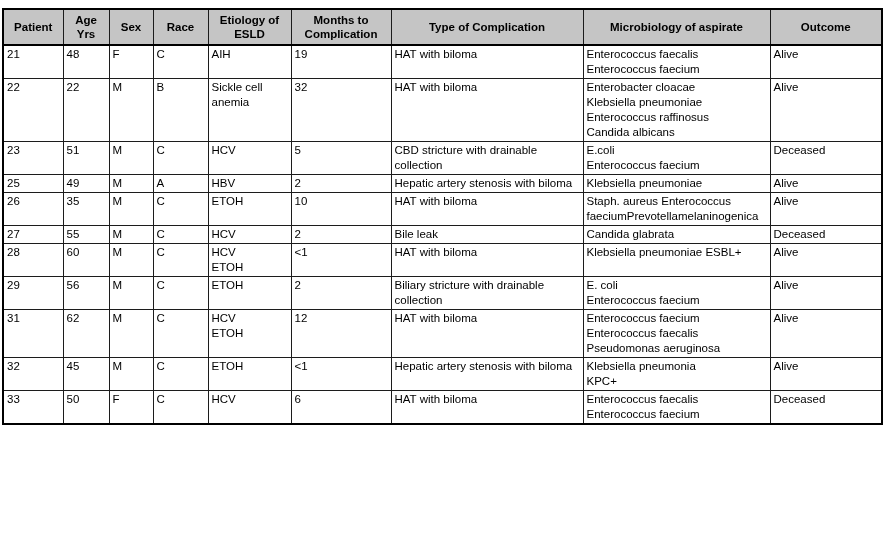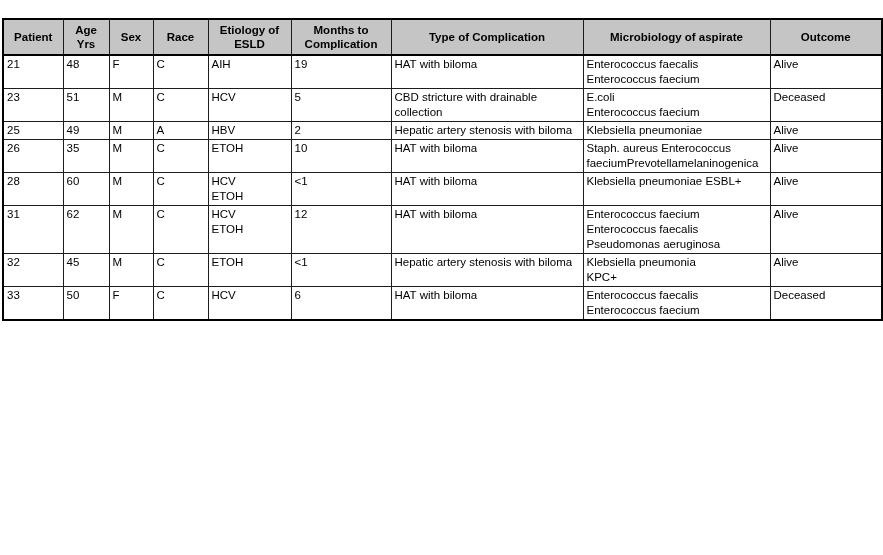--- a/index.html
+++ b/index.html
@@ -5,21 +5,21 @@
   html, body {
     margin: 0;
     padding: 0;
     background: #ffffff;
     font-family: "Liberation Sans", sans-serif;
   }
   .page {
     width: 883px;
     height: 555px;
     box-sizing: border-box;
-    padding: 18px 2px 0 2px;
+    padding: 8px 2px 0 2px;
     background: #ffffff;
     overflow: hidden;
   }
   table.data-table {
     border-collapse: collapse;
     table-layout: fixed;
     width: 879px;
     border: 2px solid #000000;
   }
   table.data-table th,
@@ -99,20 +99,34 @@
           <td>F</td>
           <td>C</td>
           <td>AIH</td>
           <td>19</td>
           <td>HAT with biloma</td>
           <td>Enterococcus faecalis
 Enterococcus faecium</td>
           <td>Alive</td>
         </tr>
         <tr>
+          <td>22</td>
+          <td>22</td>
+          <td>M</td>
+          <td>B</td>
+          <td>Sickle cell anemia</td>
+          <td>32</td>
+          <td>HAT with biloma</td>
+          <td>Enterobacter cloacae
+Klebsiella pneumoniae
+Enterococcus raffinosus
+Candida albicans</td>
+          <td>Alive</td>
+        </tr>
+        <tr>
           <td>23</td>
           <td>51</td>
           <td>M</td>
           <td>C</td>
           <td>HCV</td>
           <td>5</td>
           <td>CBD stricture with drainable collection</td>
           <td>E.coli
 Enterococcus faecium</td>
           <td>Deceased</td>
@@ -134,29 +148,52 @@
           <td>M</td>
           <td>C</td>
           <td>ETOH</td>
           <td>10</td>
           <td>HAT with biloma</td>
           <td>Staph. aureus Enterococcus
 faeciumPrevotellamelaninogenica</td>
           <td>Alive</td>
         </tr>
         <tr>
+          <td>27</td>
+          <td>55</td>
+          <td>M</td>
+          <td>C</td>
+          <td>HCV</td>
+          <td>2</td>
+          <td>Bile leak</td>
+          <td>Candida glabrata</td>
+          <td>Deceased</td>
+        </tr>
+        <tr>
           <td>28</td>
           <td>60</td>
           <td>M</td>
           <td>C</td>
           <td>HCV
 ETOH</td>
           <td>&lt;1</td>
           <td>HAT with biloma</td>
           <td>Klebsiella pneumoniae ESBL+</td>
+          <td>Alive</td>
+        </tr>
+        <tr>
+          <td>29</td>
+          <td>56</td>
+          <td>M</td>
+          <td>C</td>
+          <td>ETOH</td>
+          <td>2</td>
+          <td>Biliary stricture with drainable collection</td>
+          <td>E. coli
+Enterococcus faecium</td>
           <td>Alive</td>
         </tr>
         <tr>
           <td>31</td>
           <td>62</td>
           <td>M</td>
           <td>C</td>
           <td>HCV
 ETOH</td>
           <td>12</td>

